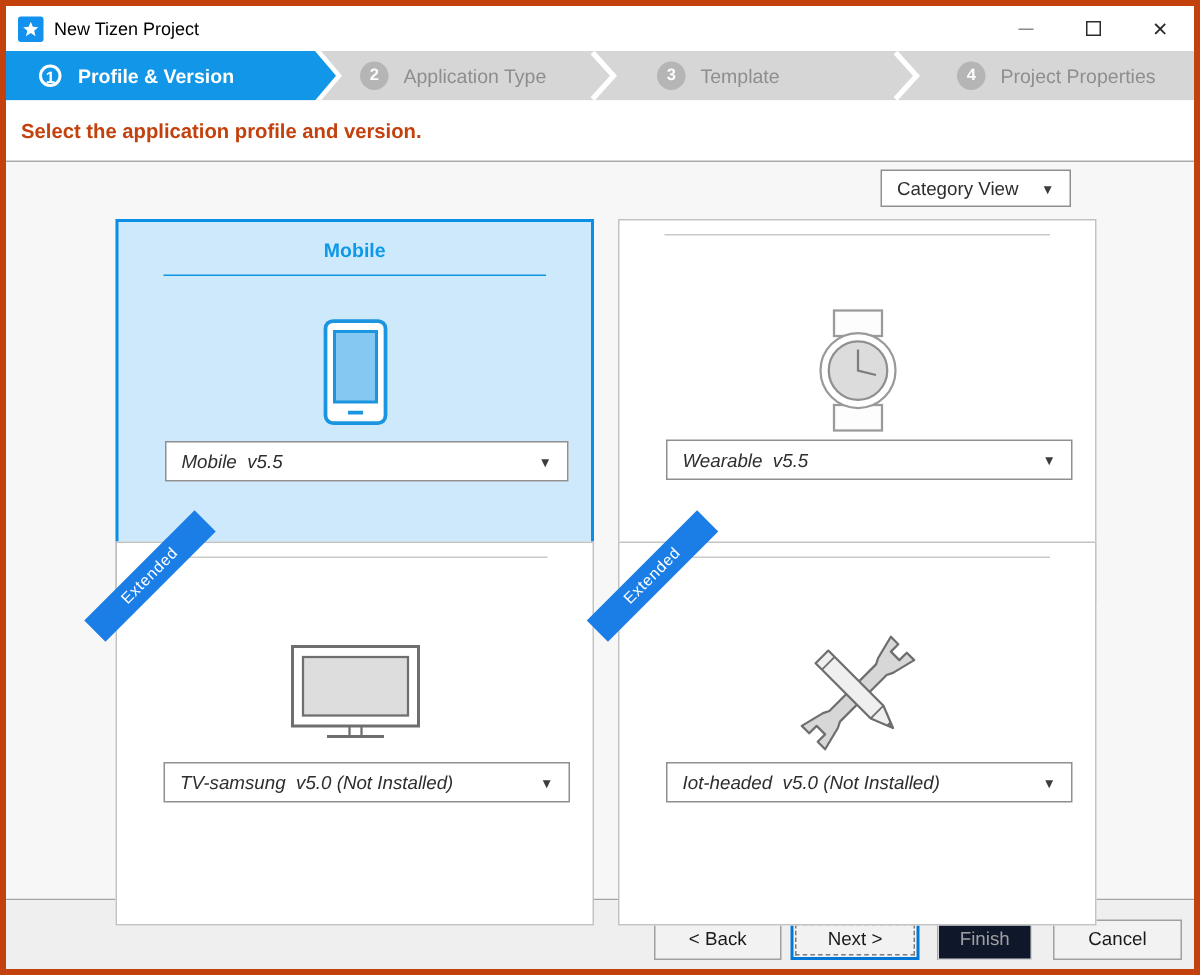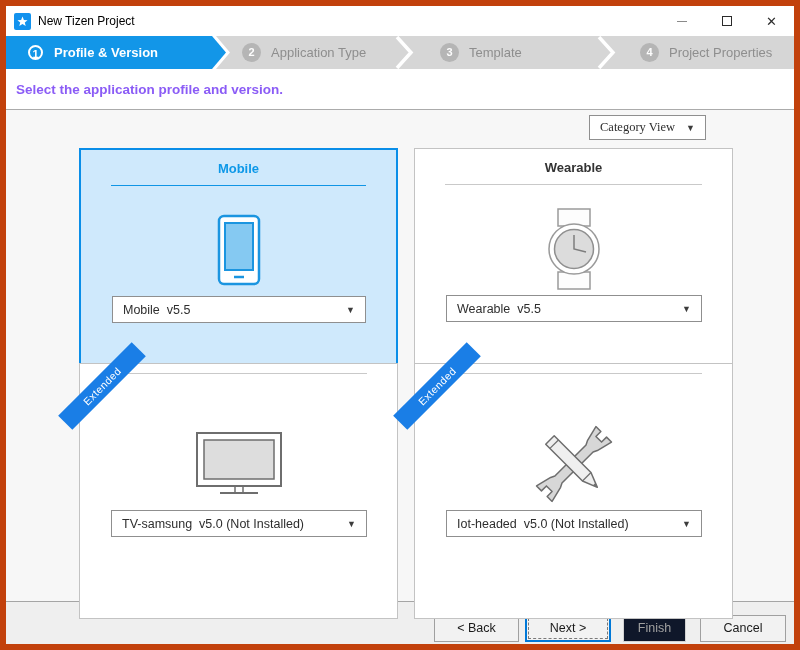--- a/index.html
+++ b/index.html
@@ -1,19 +1,19 @@
 <!DOCTYPE html>
 <html><head>
 <meta charset="utf-8">
 <style>
   * { margin:0; padding:0; box-sizing:border-box; }
   html,body { background:#fff; }
   .window {
     width:800px; height:650px; position:relative;
-    border:6px solid #c2410c; background:#fff; overflow:hidden;
+    border:4px solid #c2410c; background:#fff; overflow:hidden;
     font-family:"Liberation Sans", sans-serif; color:#1a1a1a;
   }
   
   .title-bar { height:30px; display:flex; align-items:center; background:#fff; position:relative; }
   .app-icon { width:17px; height:17px; margin:0 7px 0 8px; background:#1292ee; border-radius:2px;
               display:flex; align-items:center; justify-content:center; }
   .title-text { font-size:12px; color:#000; }
   .win-controls { position:absolute; right:0; top:0; height:30px; display:flex; }
   .win-btn { width:45px; height:30px; display:flex; align-items:center; justify-content:center; }
   .glyph-min { width:10px; height:0; border-top:1px solid #8a8a8a; }
@@ -28,38 +28,38 @@
   .step-sep { position:absolute; left:0; top:0; pointer-events:none; }
   .step-item { position:absolute; top:0; height:33px; display:flex; align-items:center; }
   .badge { border-radius:50%; text-align:center; font-weight:bold; }
   .badge-active { width:15px; height:15px; line-height:15px; border:2px solid #fff; color:#fff; font-size:11px; }
   .badge-idle { width:19px; height:19px; line-height:19px; background:#b5b5b5; color:#fdfdfd; font-size:11px; }
   .step-label-active { margin-left:11px; color:#fff; font-weight:bold; font-size:13px; }
   .step-label-idle { margin-left:10px; color:#8e8e8e; font-size:13px; }
   
   .subtitle { height:41px; background:#fff; border-bottom:1px solid #ababab;
               display:flex; align-items:center; padding-left:10px;
-              font-size:13.5px; font-weight:bold; color:#8b5cf6; }
+              font-size:13.5px; font-weight:bold; color:#c2410c; }
   
   .main { position:relative; height:491px; background:#f7f7f7; }
   .dropdown { position:relative; background:#fff; border:1px solid #8f8f8f;
               font-size:12.5px; color:#2e2e2e; display:flex; align-items:center;
               padding-left:10px; white-space:pre; }
   .dropdown .caret { position:absolute; right:10px; font-size:9px; color:#3c3c3c; }
-  .catview { position:absolute; top:5px; left:583px; width:117px; height:25px;font-family:Liberation Serif, serif; }
+  .catview { position:absolute; top:5px; left:583px; width:127px; height:25px; }
   
   .card { position:absolute; width:319px; height:256px; background:#fff; border:1px solid #c3c3c3; }
   .card.selected { background:#cfe9fc; border:2px solid #0a8ee8; }
   .card-title { margin-top:11px; text-align:center; font-size:13px; font-weight:bold; color:#333; }
   .card.selected .card-title { color:#0d98e8; }
   .card-divider { margin:9px 30px 0 30px; border-top:1px solid #c9c9c9; }
   .card.selected .card-divider { border-top:1px solid #1095e5; }
   .icon-zone { position:absolute; left:0; right:0; top:52px; height:95px;
                display:flex; align-items:center; justify-content:center; }
-  .card-dd { position:absolute; left:31px; right:30px; top:146px; height:27px; }
+  .card-dd { position:absolute; left:31px; right:15px; top:146px; height:27px;font-style:italic; }
   .ribbon { position:absolute; top:12px; left:-30px; width:104px; height:20px; background:#1a7ee6;
             transform:rotate(-45deg); text-align:center; line-height:20px;
             color:#fff; font-size:10.5px; letter-spacing:0.5px; }
   
   .footer { height:53px; background:#efefef; border-top:1px solid #a5a5a5;
             display:flex; align-items:center; justify-content:flex-end; padding-right:8px; }
   .btn { height:27px; background:#f2f2f2; border:1px solid #a0a0a0; font-size:12.5px;
          color:#1a1a1a; text-align:center; line-height:25px;
          font-family:"Liberation Sans", sans-serif; }
   .btn-back { width:85px; }
@@ -137,21 +137,20 @@
           <line x1="17" y1="63" x2="27" y2="63" stroke="#1b95e0" stroke-width="2.5"></line>
         </svg>
       </div>
       <div class="dropdown card-dd">
         <span>Mobile  v5.5</span>
         <span class="caret">▼</span>
       </div>
     </div>
 
     <div class="card" style="left:408px; top:38px;">
-      <div class="card-title">Wearable</div>
       <div class="card-divider"></div>
       <div class="icon-zone">
         <svg width="70" height="82" viewBox="0 0 70 82">
           <rect x="19" y="1" width="32" height="17" fill="#fdfdfd" stroke="#9a9a9a" stroke-width="1.5"></rect>
           <rect x="19" y="64" width="32" height="17" fill="#fdfdfd" stroke="#9a9a9a" stroke-width="1.5"></rect>
           <circle cx="35" cy="41" r="25" fill="#ffffff" stroke="#9a9a9a" stroke-width="1.5"></circle>
           <circle cx="35" cy="41" r="19.5" fill="#dcdcdc" stroke="#8f8f8f" stroke-width="1.5"></circle>
           <polyline points="35,27 35,41 47,44" fill="none" stroke="#7d7d7d" stroke-width="1.5"></polyline>
         </svg>
       </div>

